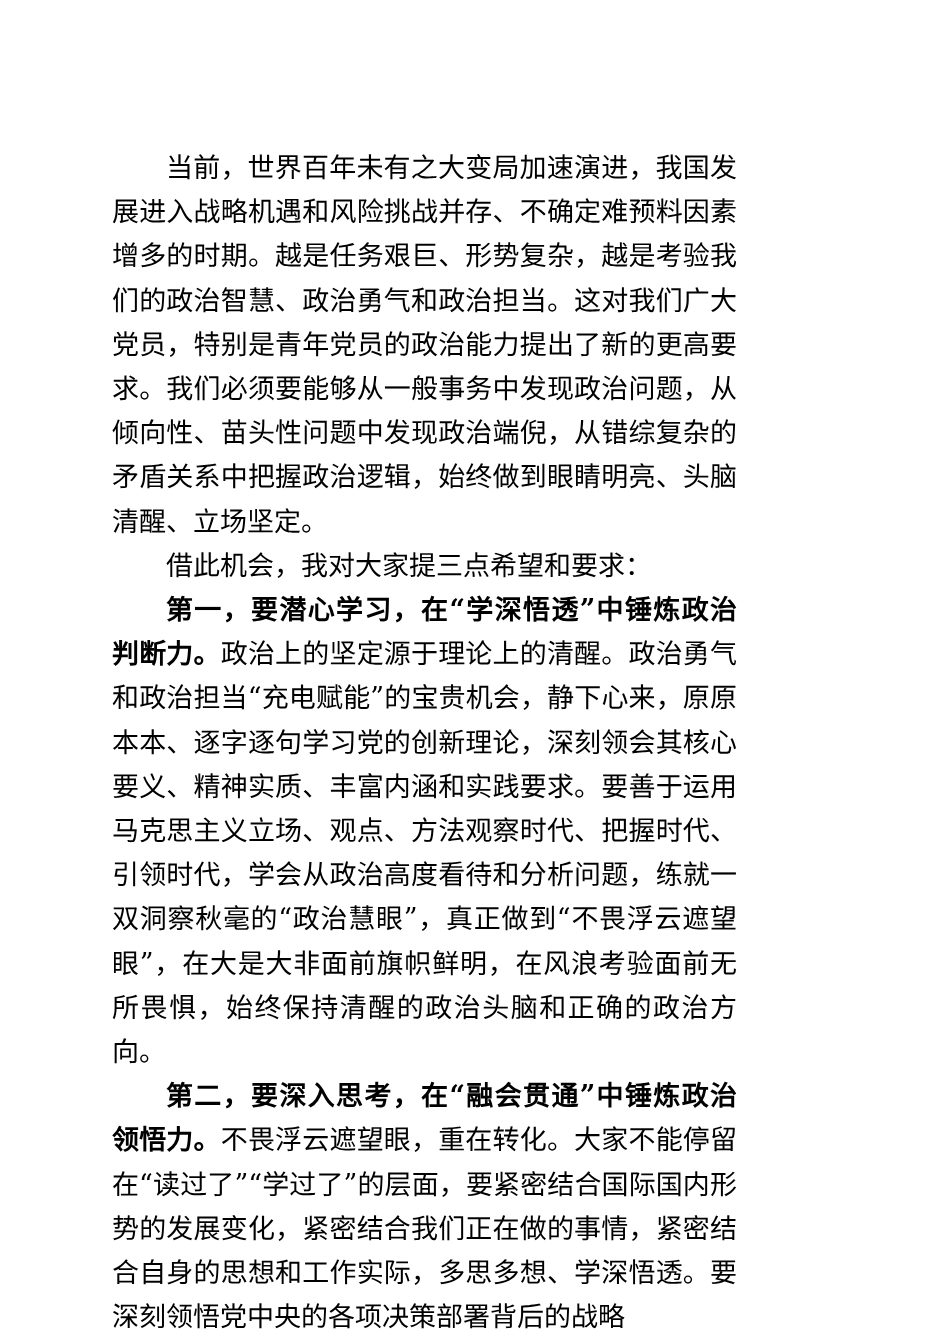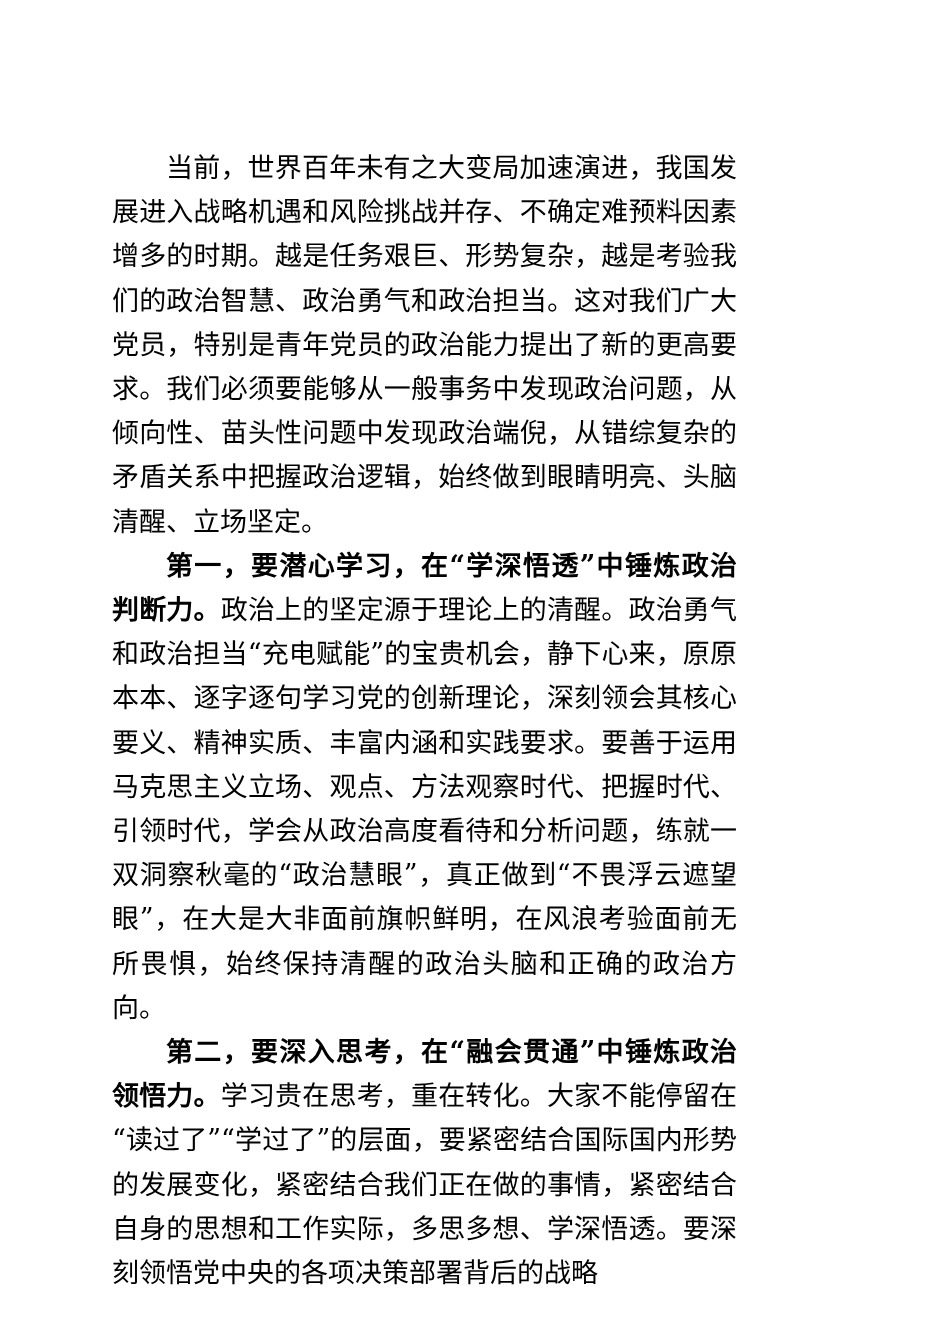--- a/index.html
+++ b/index.html
@@ -36,19 +36,20 @@
   }
 </style>
 </head>
 <body>
 
 <div class="doc-page">
   <div class="doc-body">
 
     <p class="para"><span>当前，世界百年未有之大变局加速演进，我国发展进入战略机遇和风险挑战并存、不确定难预料因素增多的时期。越是任务艰巨、形势复杂，越是考验我们的政治智慧、政治勇气和政治担当。这对我们广大党员，特别是青年党员的政治能力提出了新的更高要求。我们必须要能够从一般事务中发现政治问题，从倾向性、苗头性问题中发现政治端倪，从错综复杂的矛盾关系中把握政治逻辑，始终做到眼睛明亮、头脑清醒、立场坚定。</span></p>
 
+    <p class="para"><span>借此机会，我对大家提三点希望和要求：</span></p>
 
     <p class="para"><span class="lead-bold">第一，要潜心学习，在“学深悟透”中锤炼政治判断力。</span><span>政治上的坚定源于理论上的清醒。政治勇气和政治担当“充电赋能”的宝贵机会，静下心来，原原本本、逐字逐句学习党的创新理论，深刻领会其核心要义、精神实质、丰富内涵和实践要求。要善于运用马克思主义立场、观点、方法观察时代、把握时代、引领时代，学会从政治高度看待和分析问题，练就一双洞察秋毫的“政治慧眼”，真正做到“不畏浮云遮望眼”，在大是大非面前旗帜鲜明，在风浪考验面前无所畏惧，始终保持清醒的政治头脑和正确的政治方向。</span></p>
 
-    <p class="para"><span class="lead-bold">第二，要深入思考，在“融会贯通”中锤炼政治领悟力。</span><span>学习贵在思考，重在转化。大家不能停留在“读过了”“学过了”的层面，要紧密结合国际国内形势的发展变化，紧密结合我们正在做的事情，紧密结合自身的思想和工作实际，多思多想、学深悟透。要深刻领悟党中央的各项决策部署背后的战略</span></p>
+    <p class="para"><span class="lead-bold">第二，要深入思考，在“融会贯通”中锤炼政治领悟力。</span><span>不畏浮云遮望眼，重在转化。大家不能停留在“读过了”“学过了”的层面，要紧密结合国际国内形势的发展变化，紧密结合我们正在做的事情，紧密结合自身的思想和工作实际，多思多想、学深悟透。要深刻领悟党中央的各项决策部署背后的战略</span></p>
 
   </div>
 </div>
 
 </body></html>

